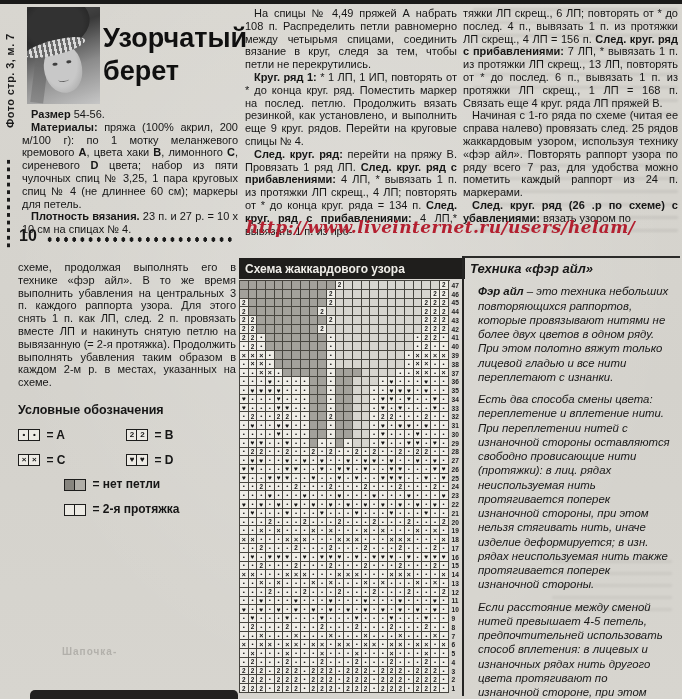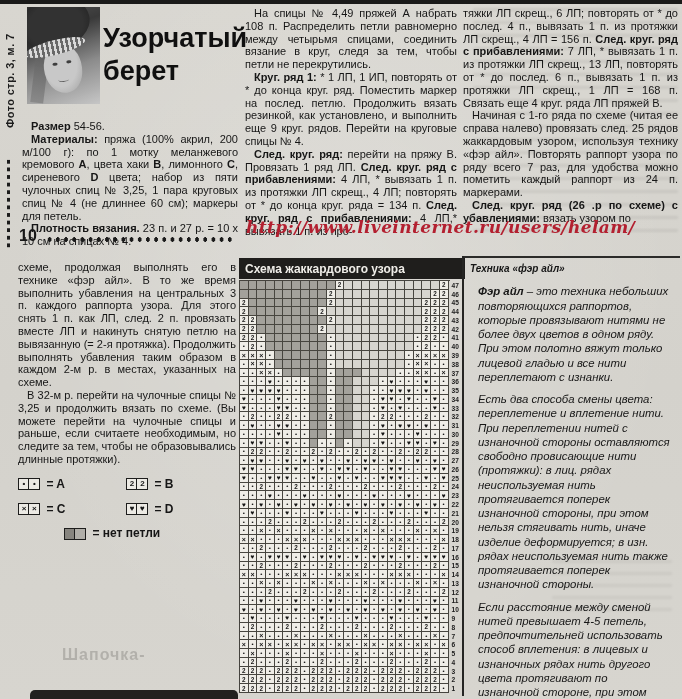--- a/index.html
+++ b/index.html
@@ -42,21 +42,21 @@
   .mouth{position:absolute;left:13px;top:33px;width:11px;height:4px;border-bottom:1.6px solid #6d5f4f;border-radius:50%;}
   .hair{position:absolute;left:6px;top:50px;width:13px;height:46px;transform:rotate(7deg);
     background:linear-gradient(180deg,#6b6255,#938978);}
 
   .title{left:103px;top:22px;width:136px;margin:0;font-weight:bold;font-size:27px;line-height:33px;color:#101010;}
 
   .col{position:absolute;text-align:justify;font-size:11px;line-height:12.8px;color:#161616;}
   .col p{margin:0;}
   .col p.ind{text-indent:9px;}
   .bseg{font-weight:bold;}
-  #intro{left:22px;top:108px;width:216px;margin-top:12px;}
+  #intro{left:22px;top:108px;width:216px;}
   #top2{left:245px;top:7px;width:212px;}
   #top3{left:463px;top:7px;width:215px;}
   #bot1{left:18px;top:261px;width:218px;}
 
   .url{left:246px;top:217px;width:400px;font-family:"DejaVu Serif", serif;font-style:italic;
     font-weight:bold;color:#b32030;font-size:17px;letter-spacing:.4px;white-space:nowrap;}
 
   
   .chart{left:239px;top:258px;width:226px;}
   .chart-title{background:#1f1e1c;color:#efede8;font-weight:bold;font-size:12px;
@@ -71,21 +71,21 @@
   .c-emp{background:#d7d5cf;}
   .c-dot{font-size:6px;} .c-b{font-size:6.3px;} .c-x{font-size:7px;} .c-v{font-size:6.6px;}
   .rownum{width:16px;flex:0 0 16px;font-size:6.6px;font-weight:bold;display:flex;
     align-items:center;padding-left:3px;color:#1b1b1b;}
 
   .trule{left:462px;top:256px;width:218px;height:2px;background:#2b2b29;}
   .vrule{left:462px;top:256px;width:2px;height:440px;background:#252523;}
 
   .tech{left:470px;top:262px;width:208px;font-style:italic;font-size:11.4px;line-height:14.25px;text-align:left;}
   .tech p{margin:8px;}
-  .tech-h{font-weight:bold;font-size:10px;margin:0 0 6px 0;}
+  .tech-h{font-weight:bold;font-size:13px;margin:0 0 6px 0;}
 
   .legend-title{font-weight:bold;font-size:12.5px;margin-top:15px;}
   .legend{margin-top:12px;display:grid;grid-template-columns:108px 1fr;row-gap:12px;}
   .legend-item{display:flex;align-items:center;gap:6px;font-weight:bold;font-size:12px;}
   .legend-item.wide{grid-column:1 / span 2;padding-left:46px;}
   .lpair{display:flex;}
   .lcell{width:12px;height:12px;box-sizing:border-box;border:1.6px solid #1d1d1c;
     background:#eceae4;display:flex;align-items:center;justify-content:center;
     font-size:8px;font-weight:bold;}
   .lcell + .lcell{margin-left:-1.6px;}
@@ -93,21 +93,21 @@
   .lpair .lcell.c-gray:first-child{background:#87857f;}
   .lcell.c-emp{background:#eceae4;}
 
   .band{left:30px;top:690px;width:208px;height:9px;background:#22211f;border-radius:5px 5px 0 0;}
   .bleed-lines{right:4px;top:8px;width:205px;height:228px;opacity:.10;
     background:repeating-linear-gradient(180deg,#5f5d5a 0 3px,rgba(0,0,0,0) 3px 13px);
     filter:blur(1.1px);}
   .bleed-lines2{right:10px;top:560px;width:120px;height:60px;opacity:.08;
     background:repeating-linear-gradient(180deg,#5f5d5a 0 3px,rgba(0,0,0,0) 3px 12px);
     filter:blur(1.2px);}
-  .bleed-text{left:62px;top:646px;font-size:16px;font-weight:bold;color:#8f8d88;
+  .bleed-text{left:62px;top:646px;font-size:10px;font-weight:bold;color:#8f8d88;
     opacity:.5;filter:blur(.5px);letter-spacing:1px;}
 </style>
 </head>
 <body>
 
 <div class="page">
   <div class="abs top-rule"></div>
   <div class="abs bleed-lines"></div>
   <div class="abs bleed-lines2"></div>
 
@@ -1423,22 +1423,22 @@
         </div>
       </div>
   </div>
 
   <div class="abs trule"></div>
   <div class="abs vrule"></div>
 
   <div class="abs col" id="bot1">
     <div>
         <p class="para"><span>схеме, продолжая выполнять его в технике «фэр айл». В то же время выполнить убавления на центральных 3 п. каждого раппорта узора. Для этого снять 1 п. как ЛП, след. 2 п. провязать вместе ЛП и накинуть снятую петлю на вывязанную (= 2-я протяжка). Продолжить выполнять убавления таким образом в каждом 2-м р. в местах, указанных на схеме.</span></p>
-        <p class="para ind"><span>В 32-м р. перейти на чулочные спицы № 3,25 и продолжить вязать по схеме. (Вы можете перейти на чулочные спицы и раньше, если считаете необходимым, но следите за тем, чтобы не образовывались длинные протяжки).</span></p>
       </div>
+    <div class="legend-title">Условные обозначения</div>
     <div class="legend" id="legend">
         <div class="legend-item">
           <span class="lpair">
             <span class="lcell c-dot">•</span>
             <span class="lcell c-dot">•</span>
           </span>
           <span>= A</span>
         </div>
         <div class="legend-item">
           <span class="lpair">
@@ -1460,20 +1460,27 @@
             <span class="lcell c-v">♥</span>
           </span>
           <span>= D</span>
         </div>
         <div class="legend-item wide">
           <span class="lpair">
             <span class="lcell c-gray"></span>
             <span class="lcell c-gray"></span>
           </span>
           <span>= нет петли</span>
+        </div>
+        <div class="legend-item wide">
+          <span class="lpair">
+            <span class="lcell c-emp"></span>
+            <span class="lcell c-emp"></span>
+          </span>
+          <span>= 2-я протяжка</span>
         </div>
       </div>
   </div>
 
   <div class="abs tech">
     <div class="tech-h">Техника «фэр айл»</div>
     <div>
         <p class="para"><span class="bseg">Фэр айл</span><span> – это техника небольших повторяющихся раппортов, которые провязывают нитями не более двух цветов в одном ряду. При этом полотно вяжут только лицевой гладью и все нити переплетают с изнанки.</span></p>
         <p class="para"><span>Есть два способа смены цвета: переплетение и вплетение нити. При переплетении нитей с изнаночной стороны оставляются свободно провисающие нити (протяжки): в лиц. рядах неиспользуемая нить протягивается поперек изнаночной стороны, при этом нельзя стягивать нить, иначе изделие деформируется; в изн. рядах неиспользуемая нить также протягивается поперек изнаночной стороны.</span></p>
         <p class="para"><span>Если расстояние между сменой нитей превышает 4-5 петель, предпочтительней использовать способ вплетения: в лицевых и изнаночных рядах нить другого цвета протягивают по изнаночной стороне, при этом нити разных цветов переплетаются за каждой (или через одну) петлей.</span></p>

